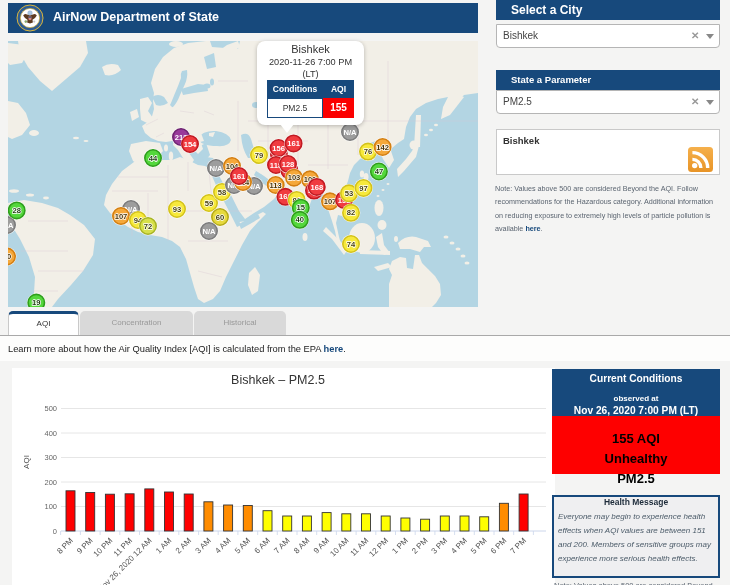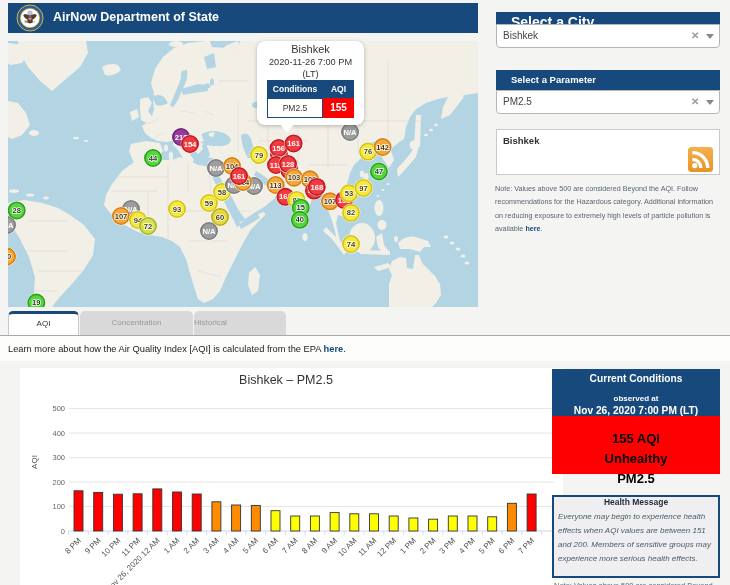--- a/index.html
+++ b/index.html
@@ -269,27 +269,27 @@
 
 <div class="abs" style="left:257px;top:41px;width:107px;height:84px;background:#ffffff;border-radius:8px;box-shadow:0 1px 4px rgba(0,0,0,0.25);"></div>
 <div class="abs" style="left:257px;top:44px;width:107px;text-align:center;font-size:11px;color:#333;line-height:11.5px;">Bishkek<br><span style="font-size:9.2px">2020-11-26 7:00 PM<br>(LT)</span></div>
 <div class="abs" style="left:267px;top:80px;width:87px;height:18px;background:#17497c;"></div>
 <div class="abs" style="left:267px;top:80px;width:56px;height:18px;line-height:18px;text-align:center;color:#fff;font-size:8.5px;font-weight:bold;">Conditions</div>
 <div class="abs" style="left:323px;top:80px;width:31px;height:18px;line-height:18px;text-align:center;color:#fff;font-size:8.5px;font-weight:bold;">AQI</div>
 <div class="abs" style="left:267px;top:98px;width:56px;height:20px;background:#fff;border:1px solid #17497c;line-height:18px;text-align:center;color:#333;font-size:8.5px;">PM2.5</div>
 <div class="abs" style="left:323px;top:98px;width:31px;height:20px;background:#fb0000;line-height:20px;text-align:center;color:#fff;font-size:10px;font-weight:bold;">155</div>
 <div class="abs" style="left:280px;top:124px;width:0;height:0;border-left:7px solid transparent;border-right:7px solid transparent;border-top:9px solid #ffffff;"></div>
 
-<div class="abs" style="left:496px;top:12px;width:224px;height:20px;background:#17497c;color:#fff;font-size:14px;font-weight:bold;line-height:20px;padding-left:15px;">Select a City</div>
+<div class="abs" style="left:496px;top:0;width:224px;height:20px;background:#17497c;color:#fff;font-size:12px;font-weight:bold;line-height:20px;padding-left:15px;">Select a City</div>
 <div class="abs" style="left:496px;top:24px;width:224px;height:24px;background:#fff;border:1px solid #b5b5b5;border-radius:0 0 4px 4px;"></div>
 <div class="abs" style="left:503px;top:24px;height:24px;line-height:24px;font-size:10px;color:#444;">Bishkek</div>
 <div class="abs" style="left:691px;top:24px;height:24px;line-height:23px;font-size:10px;color:#999;font-weight:bold;">✕</div>
 <div class="abs" style="left:706px;top:34px;width:0;height:0;border-left:4.5px solid transparent;border-right:4.5px solid transparent;border-top:5px solid #888;"></div>
 
-<div class="abs" style="left:496px;top:70px;width:224px;height:20px;background:#17497c;color:#fff;font-size:9.5px;font-weight:bold;line-height:20px;padding-left:15px;">Select a Parameter</div>
+<div class="abs" style="left:496px;top:70px;width:224px;height:20px;background:#17497c;color:#fff;font-size:9.5px;font-weight:bold;line-height:20px;padding-left:15px;">State a Parameter</div>
 <div class="abs" style="left:496px;top:90px;width:224px;height:24px;background:#fff;border:1px solid #b5b5b5;border-radius:0 0 4px 4px;"></div>
 <div class="abs" style="left:503px;top:90px;height:24px;line-height:24px;font-size:10px;color:#444;">PM2.5</div>
 <div class="abs" style="left:691px;top:90px;height:24px;line-height:23px;font-size:10px;color:#999;font-weight:bold;">✕</div>
 <div class="abs" style="left:706px;top:100px;width:0;height:0;border-left:4.5px solid transparent;border-right:4.5px solid transparent;border-top:5px solid #888;"></div>
 
 <div class="abs" style="left:496px;top:129px;width:224px;height:46px;background:#fff;border:1px solid #c9c9c9;"></div>
 <div class="abs" style="left:503px;top:135px;font-size:9.5px;font-weight:bold;color:#333;">Bishkek</div>
 <div class="abs" style="left:688px;top:147px;">
     <svg width="25" height="25" viewBox="0 0 25 25" xmlns="http://www.w3.org/2000/svg" style="display:block">
 <defs>
@@ -302,25 +302,25 @@
 <circle cx="6.7" cy="18.6" r="2.7" fill="#ffffff"></circle>
 <path d="M4.4,12.4 A8.5,8.5 0 0 1 12.9,20.9" stroke="#ffffff" stroke-width="3.4" fill="none"></path>
 <path d="M4.4,5.6 A15.3,15.3 0 0 1 19.7,20.9" stroke="#ffffff" stroke-width="3.4" fill="none"></path>
 </svg>
   </div>
 
 <div class="abs" style="left:495px;top:182px;width:232px;font-size:7.2px;color:#5a6470;line-height:13.4px;">Note: Values above 500 are considered Beyond the AQI. Follow<br>recommendations for the Hazardous category. Additional information<br>on reducing exposure to extremely high levels of particle pollution is<br>available <a class="lk">here</a>.</div>
 
 <div class="abs" style="left:8px;top:311px;width:71px;height:24px;background:#ffffff;border-top:3px solid #17497c;border-left:1px solid #c9c9c9;border-right:1px solid #c9c9c9;border-radius:5px 5px 0 0;text-align:center;line-height:20px;font-size:8px;color:#333;">AQI</div>
 <div class="abs" style="left:80px;top:311px;width:113px;height:24px;background:#d9d9d9;border-radius:5px 5px 0 0;text-align:center;line-height:24px;font-size:8px;color:#999;">Concentration</div>
-<div class="abs" style="left:194px;top:311px;width:92px;height:24px;background:#d9d9d9;border-radius:5px 5px 0 0;line-height:24px;font-size:8px;color:#999;">Historical</div>
+<div class="abs" style="left:194px;top:311px;width:92px;height:24px;background:#d9d9d9;border-radius:5px 5px 0 0;text-align:center;line-height:24px;font-size:8px;color:#999;">Historical</div>
 <div class="abs" style="left:0px;top:335px;width:730px;height:26px;background:#fdfdfc;border-top:1px solid #a9a9a9;"></div>
 <div class="abs" style="left:8px;top:344px;font-size:9.3px;color:#222;">Learn more about how the Air Quality Index [AQI] is calculated from the EPA <a class="lk">here</a>.</div>
 
-<div class="abs" style="left:20px;top:368px;width:543px;height:217px;background:#7dd3fc;">
+<div class="abs" style="left:12px;top:368px;width:543px;height:217px;background:#7dd3fc;">
     <svg width="543" height="217" viewBox="0 0 543 217" xmlns="http://www.w3.org/2000/svg" style="display:block">
 <rect width="543" height="217" fill="#ffffff"></rect>
 <text x="266" y="16" text-anchor="middle" font-family="Liberation Sans, sans-serif" font-size="12.5px" fill="#333333">Bishkek – PM2.5</text>
 <text x="45" y="165.5" text-anchor="end" font-family="Liberation Sans, sans-serif" font-size="7.5px" fill="#666666">0</text>
 <line x1="49" y1="138.5" x2="534" y2="138.5" stroke="#e6e6e6" stroke-width="1"></line>
 <text x="45" y="141.0" text-anchor="end" font-family="Liberation Sans, sans-serif" font-size="7.5px" fill="#666666">100</text>
 <line x1="49" y1="114.0" x2="534" y2="114.0" stroke="#e6e6e6" stroke-width="1"></line>
 <text x="45" y="116.5" text-anchor="end" font-family="Liberation Sans, sans-serif" font-size="7.5px" fill="#666666">200</text>
 <line x1="49" y1="89.5" x2="534" y2="89.5" stroke="#e6e6e6" stroke-width="1"></line>
 <text x="45" y="92.0" text-anchor="end" font-family="Liberation Sans, sans-serif" font-size="7.5px" fill="#666666">300</text>

